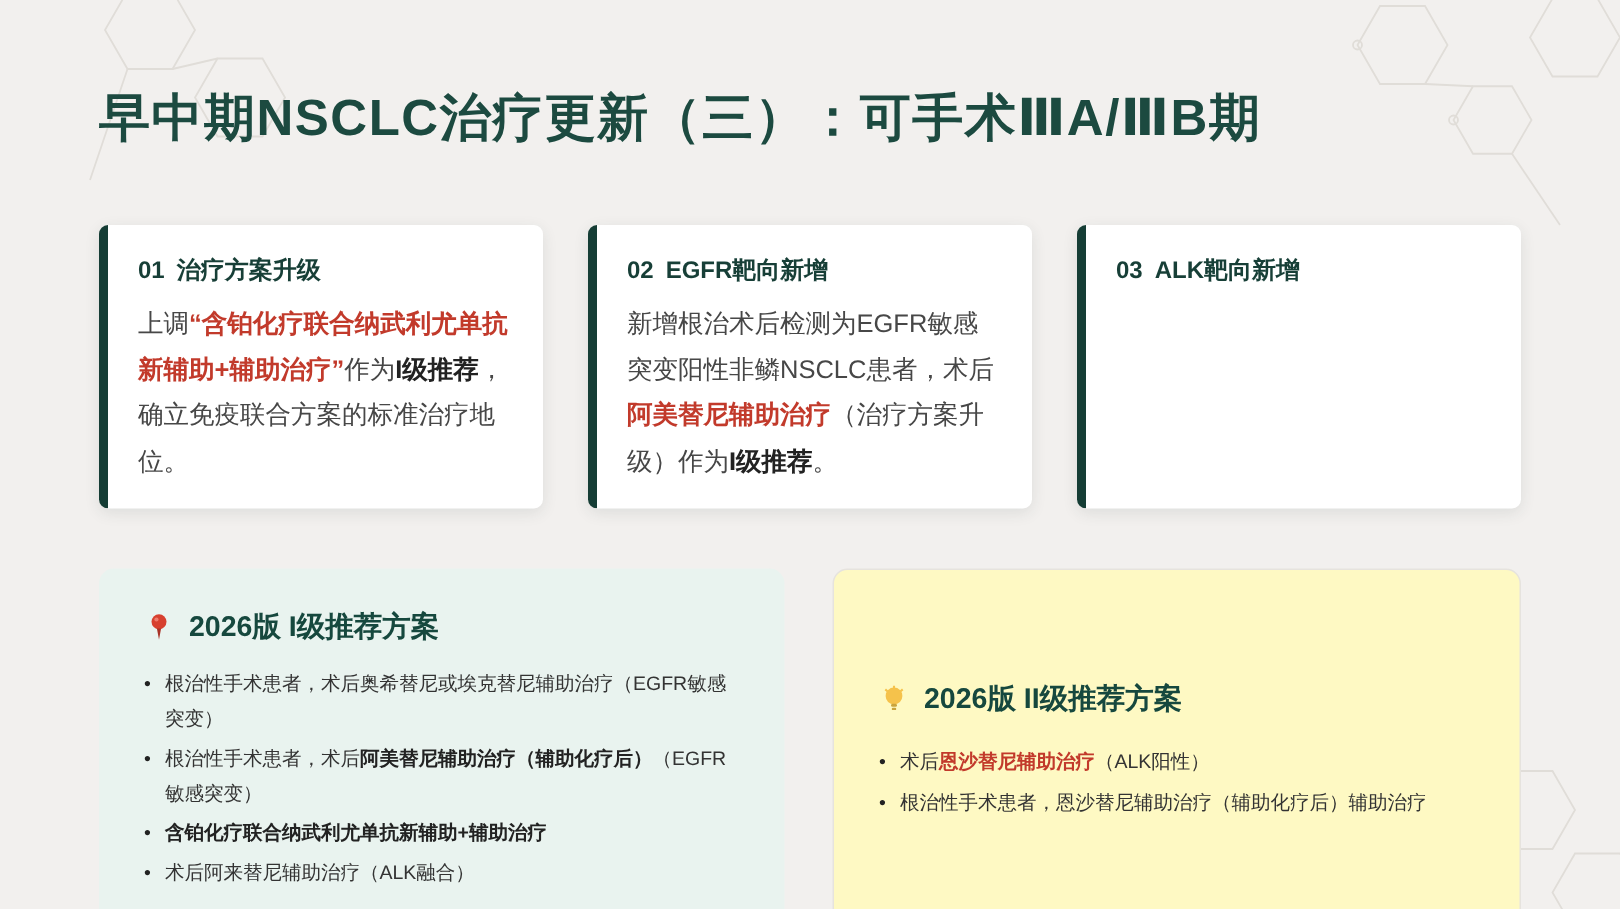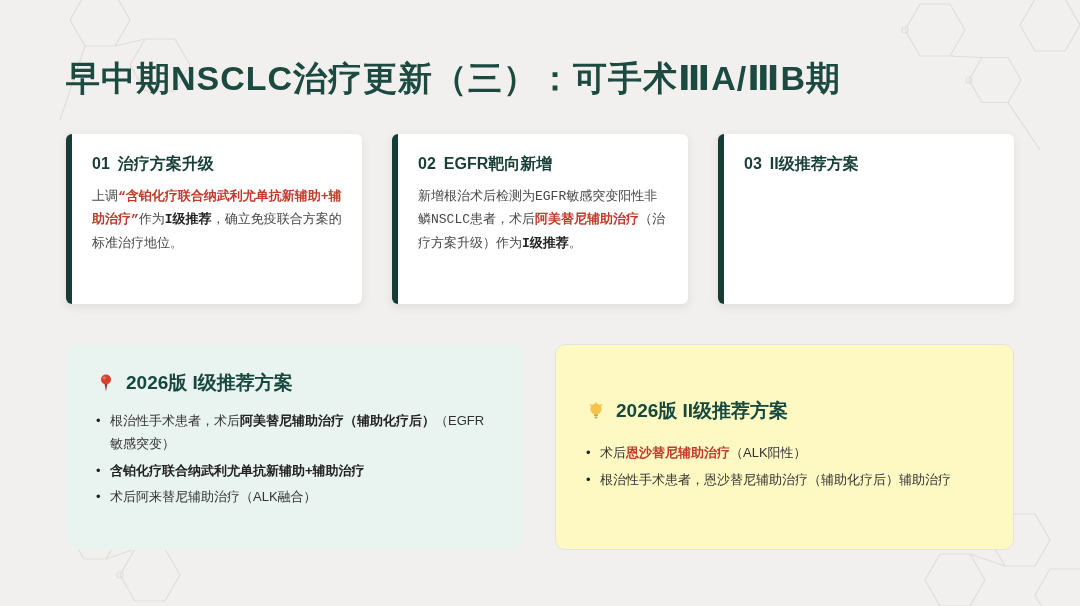--- a/index.html
+++ b/index.html
@@ -12,37 +12,37 @@
     color:#333;
   }
   .deco { position:absolute; inset:0; width:1080px; height:606px; z-index:0; }
   .slide { position:relative; z-index:1; padding:56px 66px 0; height:100%; }
 
   .title {
     font-size:34px;
     font-weight:700;
     color:#1c4a40;
     letter-spacing:1px;
-    margin-bottom:32px;
+    margin-bottom:48px;
     white-space:nowrap;
   }
 
   .cards { display:flex; gap:30px; align-items:stretch;justify-content:space-between; }
   .card {
     flex:1;
     background:#ffffff;
     border-left:6px solid #153d35;
     border-radius:6px;
     box-shadow:0 3px 10px rgba(40,60,55,.10);
     padding:20px 20px 16px;
     min-height:170px;
   }
   .card-head { font-size:16px; font-weight:700; color:#173f37; margin-bottom:10px; }
   .card-num { margin-right:8px; }
-  .card-body { font-size:13px; line-height:1.8; color:#474747;font-family:Liberation Mono, monospace; }
+  .card-body { font-size:17px; line-height:1.8; color:#474747; }
 
   .seg-normal { }
   .seg-red    { color:#c23a2b; font-weight:700; }
   .seg-bold   { color:#222222; font-weight:700; }
   .seg-orange { color:#e59312; font-weight:700; }
 
   .panels { display:flex; gap:32px; margin-top:40px; }
   .panel { flex:1; border-radius:10px; padding:26px 30px; min-height:206px; }
   .panel-mint  { background:#e9f3ef; }
   .panel-plain {
@@ -106,40 +106,41 @@
 
     <div class="card">
       <div class="card-head">
         <span class="card-num">02</span><span>EGFR靶向新增</span>
       </div>
       <p class="card-body"><span class="seg-normal">新增根治术后检测为EGFR敏感突变阳性非鳞NSCLC患者，术后</span><span class="seg-red">阿美替尼辅助治疗</span><span class="seg-normal">（治疗方案升级）作为</span><span class="seg-bold">I级推荐</span><span class="seg-normal">。</span></p>
     </div>
 
     <div class="card">
       <div class="card-head">
-        <span class="card-num">03</span><span>II级推荐方案</span>
+        <span class="card-num">03</span><span>ALK靶向新增</span>
       </div>
     </div>
 
   </div>
 
   <div class="panels">
 
     <div class="panel panel-mint">
       <div class="panel-head">
         <span class="icon">
           <svg viewBox="0 0 20 20" width="20" height="20">
             <circle cx="10" cy="6.5" r="5" fill="#d7402f"></circle>
             <circle cx="8.3" cy="5" r="1.4" fill="#ef7a6c"></circle>
             <path d="M8.6 11 L10 18.5 L11.4 11 Z" fill="#a93226"></path>
           </svg>
         </span>
         <span>2026版 I级推荐方案</span>
       </div>
       <ul class="rec-list">
+        <li class="rec-item"><span class="seg-normal">根治性手术患者，术后奥希替尼或埃克替尼辅助治疗（EGFR敏感突变）</span></li>
         <li class="rec-item"><span class="seg-normal">根治性手术患者，术后</span><span class="seg-bold">阿美替尼辅助治疗（辅助化疗后）</span><span class="seg-normal">（EGFR敏感突变）</span></li>
         <li class="rec-item"><span class="seg-bold">含铂化疗联合纳武利尤单抗新辅助+辅助治疗</span></li>
         <li class="rec-item"><span class="seg-normal">术后阿来替尼辅助治疗（ALK融合）</span></li>
       </ul>
     </div>
 
     <div class="panel panel-plain">
       <div class="panel-head">
         <span class="icon">
           <svg viewBox="0 0 20 20" width="20" height="20">

